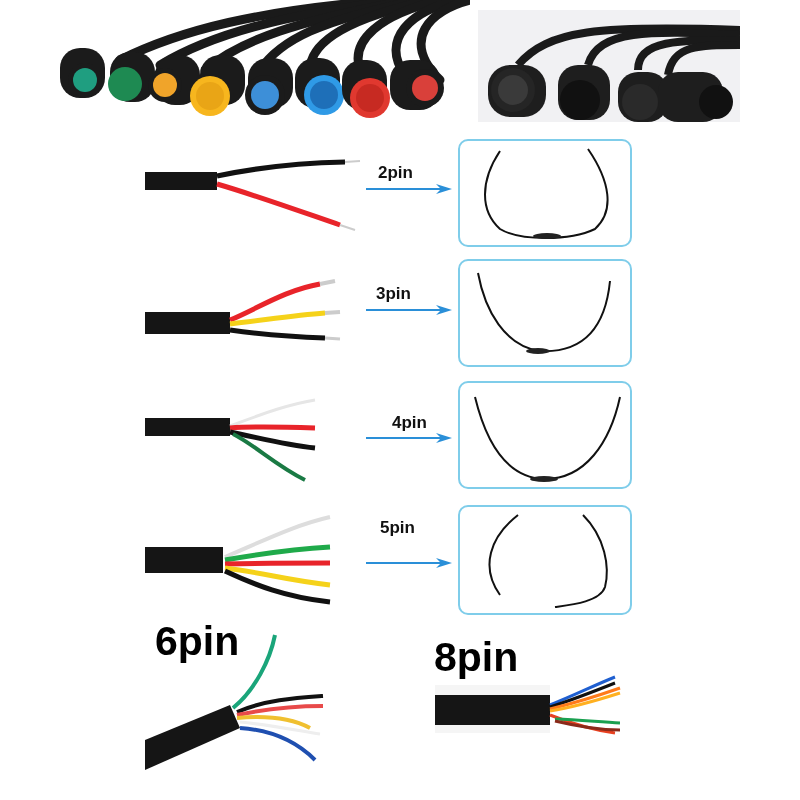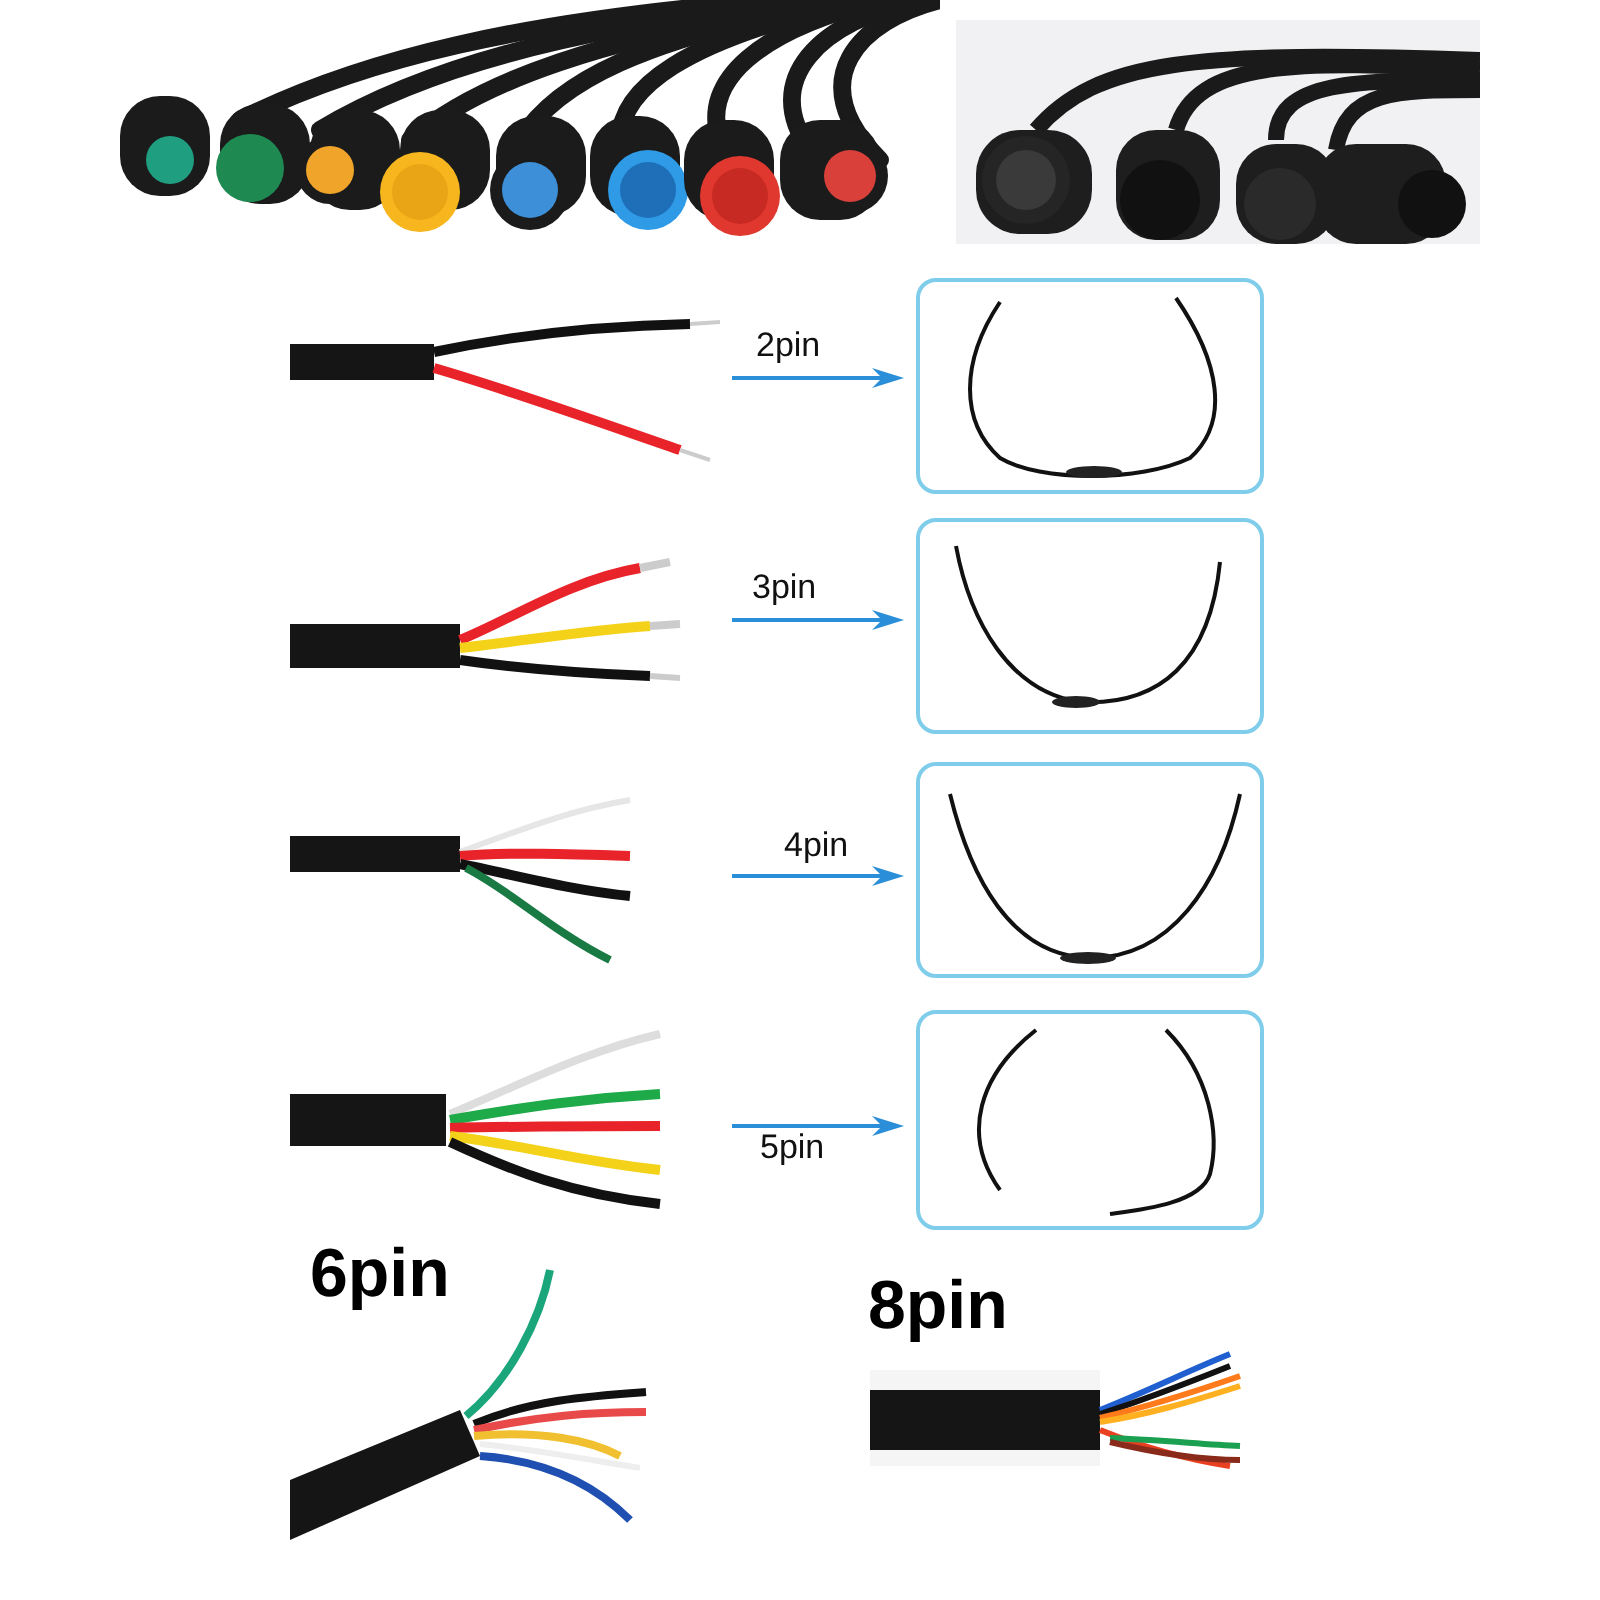--- a/index.html
+++ b/index.html
@@ -1,21 +1,21 @@
 <!DOCTYPE html>
 <html><head>
 <meta charset="utf-8">
 <style>
   html, body { margin:0; padding:0; background:#ffffff; }
   body { width:800px; height:800px; position:relative; overflow:hidden; font-family:"Liberation Sans", sans-serif; }
   .abs { position:absolute; }
   .photo-top-left { left:60px; top:0; width:410px; height:130px; background:#ffffff; }
   .photo-top-right { left:478px; top:10px; width:262px; height:112px; background:#f1f1f3; }
-  .pin-label { font-weight:normal; color:#111; font-size:17px; }
-  .big-label { font-weight:bold; color:#000; font-size:34px; }
+  .pin-label { font-weight:bold; color:#111; font-size:17px; }
+  .big-label { font-weight:bold; color:#000; font-size:41px; }
   .result-box { border:2px solid #7fcdea; border-radius:10px; background:#fff; box-sizing:border-box; }
   svg { display:block; }
 </style>
 </head>
 <body>
 
 <div class="abs photo-top-left">
   <svg width="410" height="130" viewBox="0 0 410 130">
     <g stroke="#1a1a1a" stroke-width="9" fill="none" stroke-linecap="round">
       <path d="M60 60 C120 30 200 10 330 0"></path>
@@ -167,21 +167,21 @@
 <div class="abs" style="left:145px;top:505px;width:220px;height:105px">
   <svg width="220" height="105" viewBox="0 0 220 105">
     <rect x="0" y="42" width="78" height="26" fill="#151515"></rect>
     <path d="M80 52 C120 35 150 20 185 12" stroke="#dddddd" stroke-width="4" fill="none"></path>
     <path d="M80 55 C120 48 150 44 185 42" stroke="#1faa4a" stroke-width="5" fill="none"></path>
     <path d="M80 59 C120 58 150 58 185 58" stroke="#e8242a" stroke-width="5" fill="none"></path>
     <path d="M80 63 C120 68 140 75 185 80" stroke="#f5d21a" stroke-width="5" fill="none"></path>
     <path d="M80 66 C110 80 140 92 185 97" stroke="#111" stroke-width="5" fill="none"></path>
   </svg>
 </div>
-<div class="abs pin-label" style="left:380px;top:564px">5pin</div>
+<div class="abs pin-label" style="left:380px;top:518px">5pin</div>
 <div class="abs" style="left:366px;top:558px">
   <svg width="86" height="10">
       <line x1="0" y1="5" x2="76" y2="5" stroke="#2a8fd8" stroke-width="2"></line>
       <polygon points="70,0 86,5 70,10 75,5" fill="#2a8fd8"></polygon>
     </svg>
 </div>
 <div class="abs result-box" style="left:458px;top:505px;width:174px;height:110px">
   <svg width="170" height="106" viewBox="0 0 170 106">
     <path d="M58 8 C30 30 20 60 40 88" stroke="#111" stroke-width="2" fill="none"></path>
     <path d="M123 8 C145 30 150 60 145 80 C140 95 110 98 95 100" stroke="#111" stroke-width="2" fill="none"></path>

